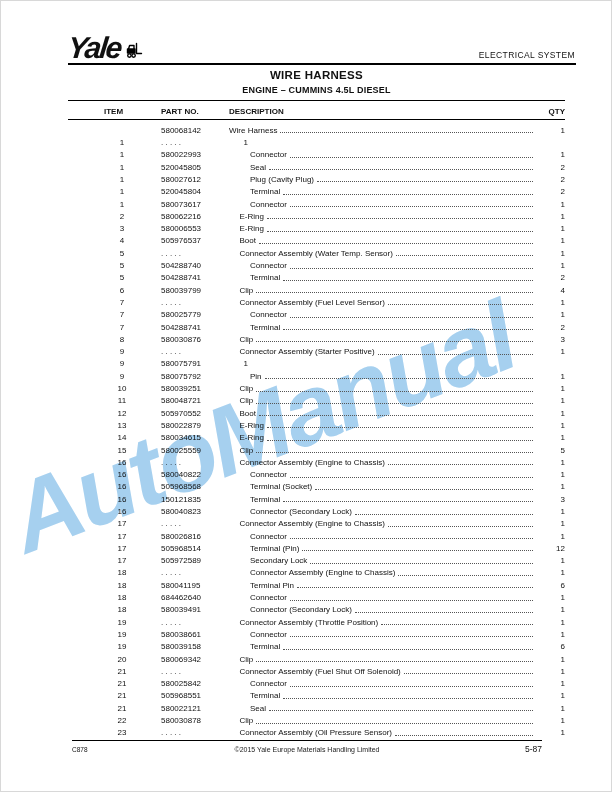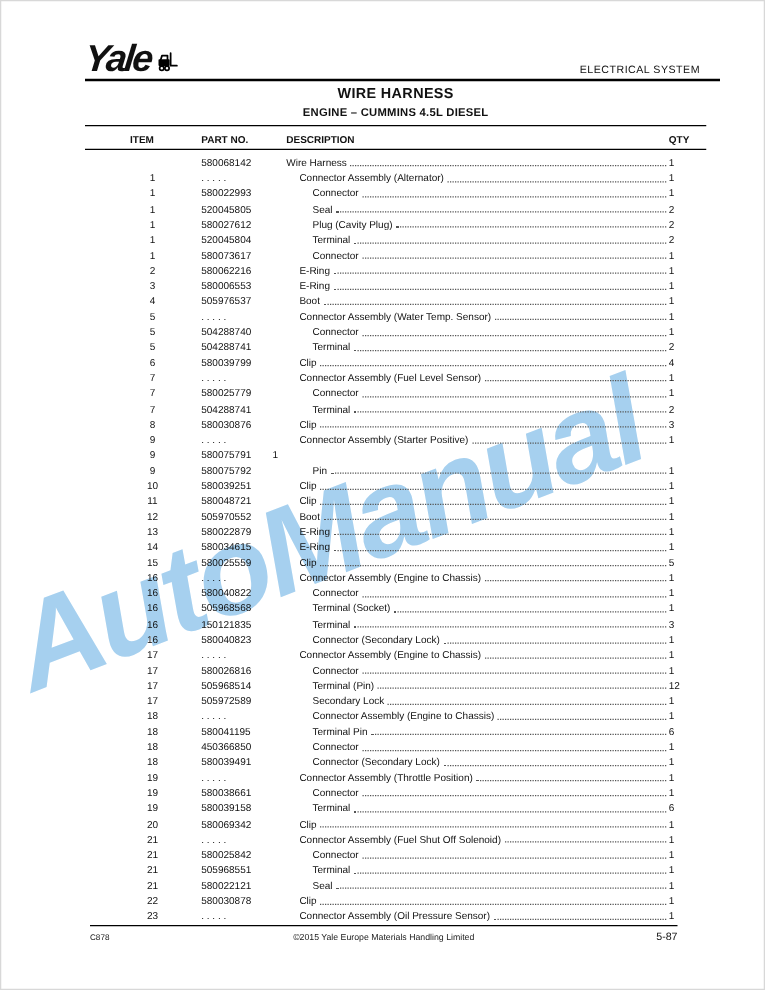--- a/index.html
+++ b/index.html
@@ -43,21 +43,21 @@
     display:flex; align-items:flex-end;
   }
   .logo-text {
     font-size:30px; line-height:28px;
     font-weight:bold; font-style:italic;
     letter-spacing:-2px;
     transform:skewX(-6deg);
   }
   .logo-mark { margin-left:3px; margin-bottom:-2px; }
   .section-label {
-    position:absolute; right:16px; bottom:3px;
+    position:absolute; right:1px; bottom:3px;
     font-size:8.5px; letter-spacing:0.4px;
   }
 
   
   .title-block {
     position:absolute; left:68px; top:69px;
     width:497px; text-align:center;
   }
   .page-title { font-size:11.5px; font-weight:bold; letter-spacing:0.3px; margin:0; }
   .page-subtitle { font-size:9px; font-weight:bold; letter-spacing:0.2px; margin:3.5px 0 0 0; }
@@ -74,21 +74,21 @@
     height:15px;
     align-items:flex-end;
     border-bottom:1.2px solid #000;
     font-weight:bold;
     padding-bottom:2.5px;
   }
   .c-item  { width:36px;  text-align:left;margin-left:36px; }
   .thead .c-item { padding-left:0; }
   .c-part  { width:78px;  padding-left:21px; box-sizing:border-box; }
   .c-desc  { flex:1; display:flex; align-items:flex-end; min-width:0; }
-  .c-qty   { width:30px;  }
+  .c-qty   { width:30px;  text-align:right; }
   .thead .c-desc { padding-left:11px; }
 
   .tbody { padding-top:3px; }
   .row {
     display:flex;
     height:12.3px;
     align-items:flex-end;
     line-height:9px;
   }
   .row .c-item { text-align:center; }
@@ -159,24 +159,20 @@
             <span class="c-part">580068142</span>
             <span class="c-desc indent-0">
               <span class="desc-text">Wire Harness</span>
               <span class="leader"></span>
             </span>
             <span class="c-qty">1</span>
           </div>
           <div class="row">
             <span class="c-item">1</span>
             <span class="c-part">. . . . .</span>
-            <span class="c-desc indent-1">
-              <span class="desc-text">Connector Assembly (Alternator)</span>
-              <span class="leader"></span>
-            </span>
             <span class="c-qty">1</span>
           </div>
           <div class="row">
             <span class="c-item">1</span>
             <span class="c-part">580022993</span>
             <span class="c-desc indent-2">
               <span class="desc-text">Connector</span>
               <span class="leader"></span>
             </span>
             <span class="c-qty">1</span>
@@ -487,21 +483,21 @@
             <span class="c-item">18</span>
             <span class="c-part">580041195</span>
             <span class="c-desc indent-2">
               <span class="desc-text">Terminal Pin</span>
               <span class="leader"></span>
             </span>
             <span class="c-qty">6</span>
           </div>
           <div class="row">
             <span class="c-item">18</span>
-            <span class="c-part">450366850</span>
+            <span class="c-part">684462640</span>
             <span class="c-desc indent-2">
               <span class="desc-text">Connector</span>
               <span class="leader"></span>
             </span>
             <span class="c-qty">1</span>
           </div>
           <div class="row">
             <span class="c-item">18</span>
             <span class="c-part">580039491</span>
             <span class="c-desc indent-2">

